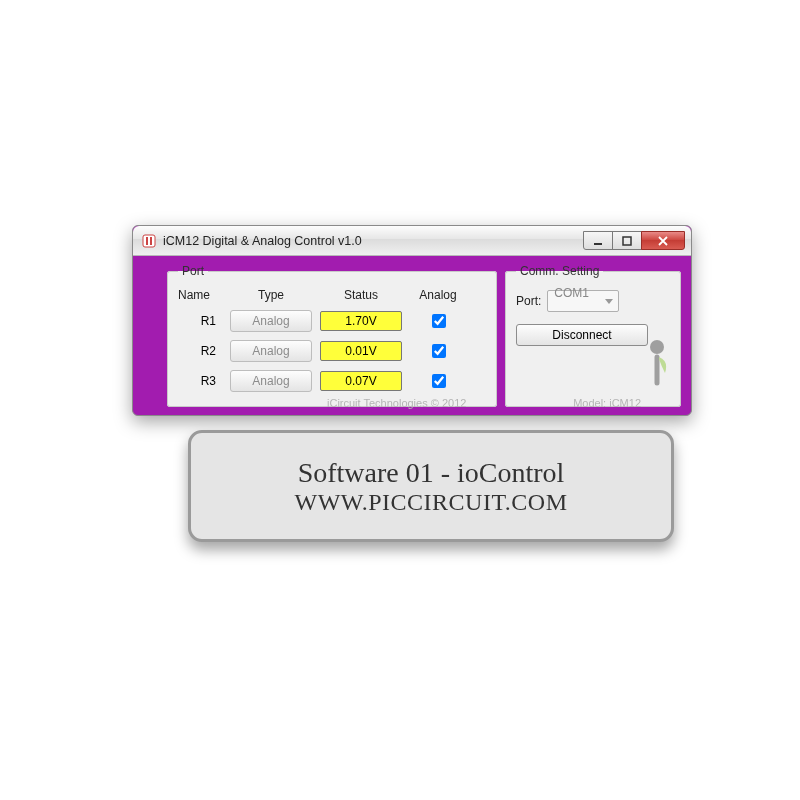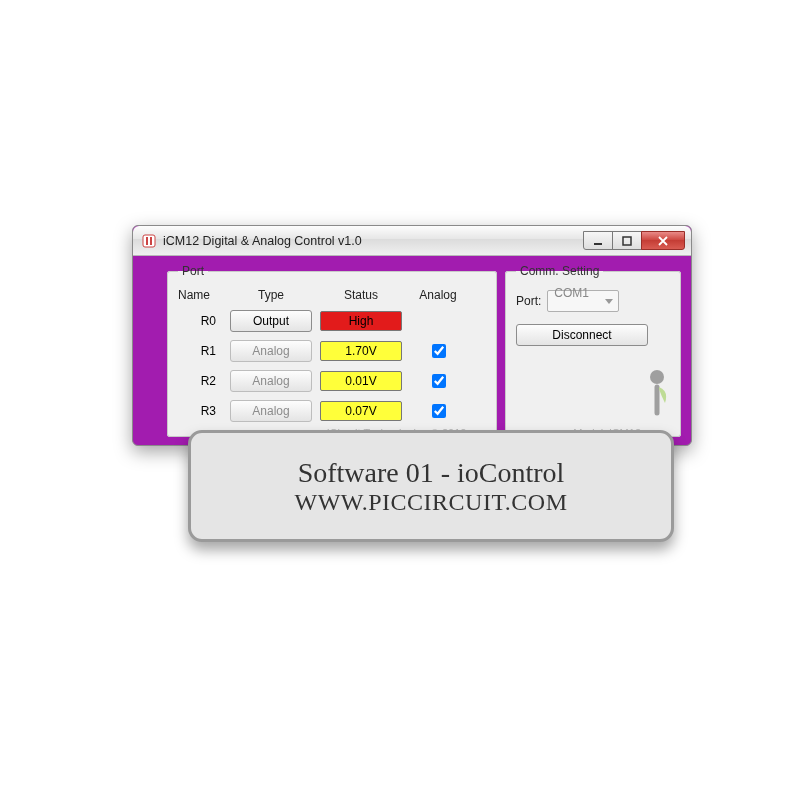--- a/index.html
+++ b/index.html
@@ -234,26 +234,20 @@
       <legend>Port</legend>
 
       <div class="port-header">
         <span style="text-align:left;padding-right:6px;">Name</span>
         <span style="text-align:center;">Type</span>
         <span style="text-align:center;">Status</span>
         <span style="text-align:center;">Analog</span>
       </div>
 
       <div id="port-rows">
-          <div class="port-row">
-            <span class="row-name">R0</span>
-            <div class="ui-btn">Output</div>
-            <div class="status red">High</div>
-            <div class="analog-chk"></div>
-          </div>
           <div class="port-row">
             <span class="row-name">R1</span>
             <div class="ui-btn disabled">Analog</div>
             <div class="status yellow">1.70V</div>
             <div class="analog-chk"><input type="checkbox" checked="" style=""></div>
           </div>
           <div class="port-row">
             <span class="row-name">R2</span>
             <div class="ui-btn disabled">Analog</div>
             <div class="status yellow">0.01V</div>

